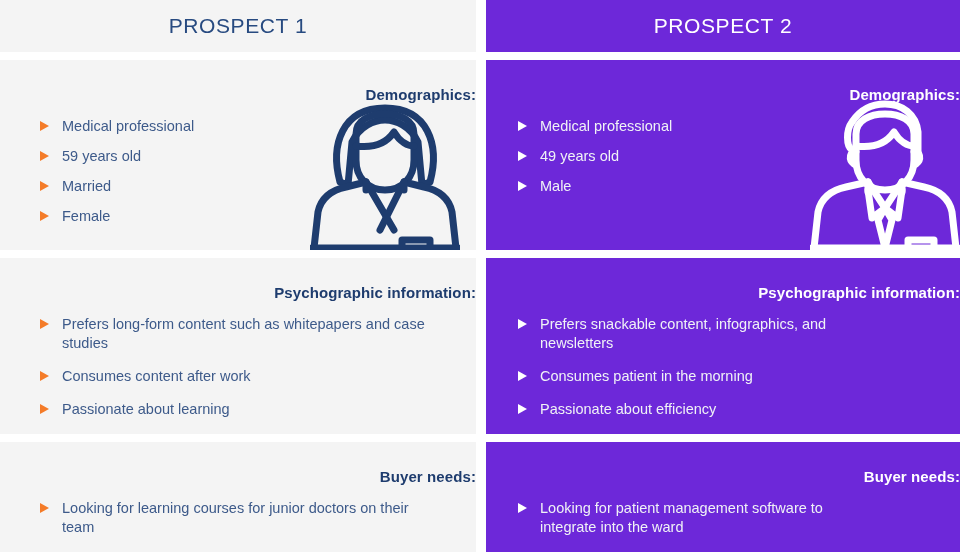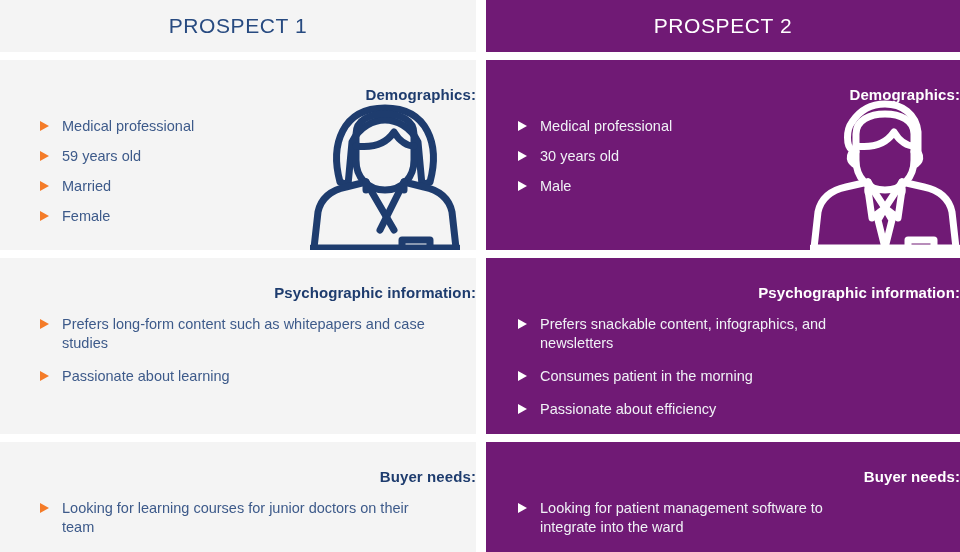--- a/index.html
+++ b/index.html
@@ -37,21 +37,21 @@
   
   .panel {
     position: relative;
     box-sizing: border-box;
     overflow: hidden;
   }
   .panel.light {
     background: #f4f4f4;
   }
   .panel.dark {
-    background: #701a75;
+    background: #6d28d9;
   }
 
   .panel.header {
     height: 52px;
     display: flex;
     align-items: center;
     justify-content: center;
   }
   .panel.demographics {
     height: 190px;
@@ -208,20 +208,24 @@
     <div class="panel light psychographics">
       <div class="section-body">
         <p class="section-heading">Psychographic information:</p>
         <ul class="bullets">
           <li>
             <span class="tri"></span>
             <span>Prefers long-form content such as whitepapers and case studies</span>
           </li>
           <li>
             <span class="tri"></span>
+            <span>Consumes content after work</span>
+          </li>
+          <li>
+            <span class="tri"></span>
             <span>Passionate about learning</span>
           </li>
         </ul>
       </div>
     </div>
 
     <div class="panel light needs">
       <div class="section-body">
         <p class="section-heading">Buyer needs:</p>
         <ul class="bullets">
@@ -244,21 +248,21 @@
     <div class="panel dark demographics">
       <div class="section-body">
         <p class="section-heading">Demographics:</p>
         <ul class="bullets">
           <li>
             <span class="tri"></span>
             <span>Medical professional</span>
           </li>
           <li>
             <span class="tri"></span>
-            <span>30 years old</span>
+            <span>49 years old</span>
           </li>
           <li>
             <span class="tri"></span>
             <span>Male</span>
           </li>
         </ul>
       </div>
 
       <svg class="avatar" viewBox="0 0 150 160" xmlns="http://www.w3.org/2000/svg">
         <g fill="none" stroke="#ffffff" stroke-width="7" stroke-linejoin="round" stroke-linecap="round">

